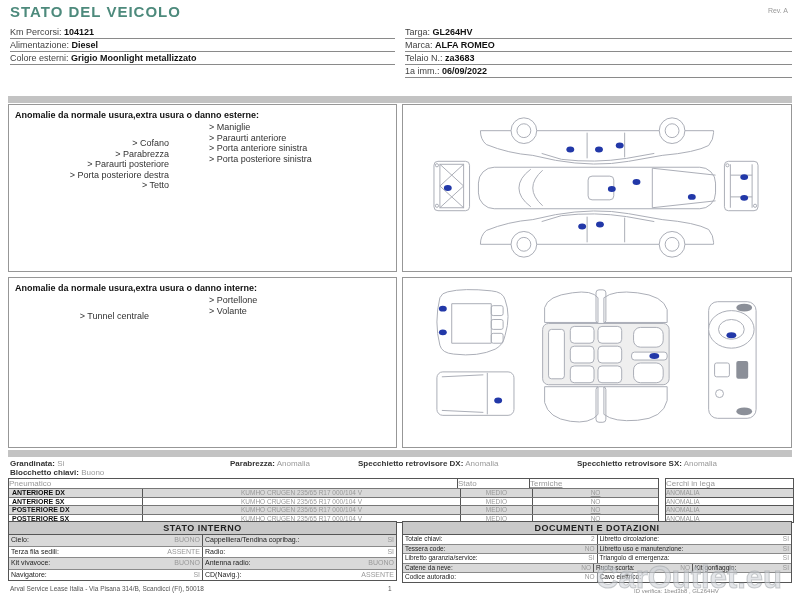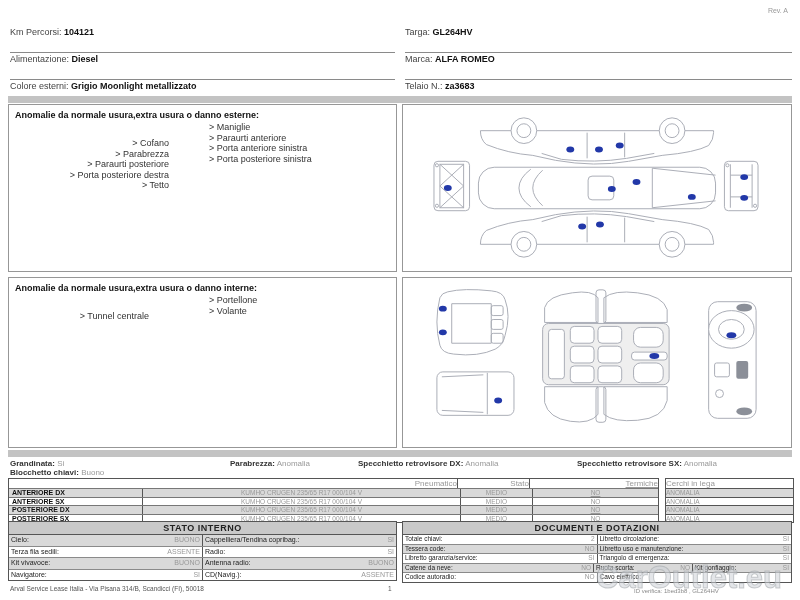--- a/index.html
+++ b/index.html
@@ -5,21 +5,21 @@
   html,body{margin:0;padding:0;background:#fff;}
   .sheet{position:relative;width:800px;height:600px;background:#fff;overflow:hidden;
          font-family:"Liberation Sans", sans-serif;color:#222;}
   
   .title{position:absolute;left:10px;top:3px;font-size:15px;font-weight:bold;
          color:#4d8a7c;letter-spacing:1px;}
   .rev{position:absolute;right:12px;top:7px;font-size:7px;color:#999;}
   .info{position:absolute;top:26px;font-size:9px;}
   .info-left{left:10px;width:385px;}
   .info-right{left:405px;width:387px;}
-  .irow{border-bottom:1px solid #8a8a8a;padding:1px 0 15px 0;min-height:9px;line-height:10px;}
+  .irow{border-bottom:1px solid #8a8a8a;padding:1px 0 1px 0;min-height:9px;line-height:10px;}
   .il{color:#444;}
   .iv{font-weight:bold;color:#111;}
   
   .bar{position:absolute;left:8px;width:784px;height:7px;background:#c3c3c3;}
   
   .box{position:absolute;border:1px solid #979797;background:#fff;}
   #b1{left:8px;top:104px;width:387px;height:166px;}
   #b2{left:402px;top:104px;width:388px;height:166px;}
   #b3{left:8px;top:277px;width:387px;height:169px;}
   #b4{left:402px;top:277px;width:388px;height:169px;}
@@ -37,21 +37,21 @@
   .ptable{position:absolute;left:8px;top:478px;width:649px;border:1px solid #555;
           font-size:6.5px;background:#fff;}
   .prow{display:flex;height:7.5px;line-height:7.5px;border-top:1px solid #777;}
   .prow.ph{height:9px;line-height:9px;border-top:none;}
   .prow.g{background:#d9d9d9;}
   .pc{overflow:hidden;white-space:nowrap;}
   .pc-pos{width:130px;font-weight:bold;color:#111;padding-left:3px;font-size:7px;}
   .pc-desc{width:317px;text-align:center;color:#999;border-left:1px solid #555;}
   .pc-stato{width:71px;text-align:center;color:#999;border-left:1px solid #555;}
   .pc-term{flex:1;text-align:center;color:#999;border-left:1px solid #555;text-decoration:underline;}
-  .pc-head{color:#999;font-size:8px;text-align:right;}
+  .pc-head{color:#999;font-size:8px;text-align:left;}
   .pc-span2{width:448px;}
   .ctable{position:absolute;left:665px;top:478px;width:127px;border:1px solid #555;
           font-size:6.5px;background:#fff;}
   .crow{height:7.5px;line-height:7.5px;text-align:left;color:#999;border-top:1px solid #555;}
   .crow.ch{height:9px;line-height:9px;font-size:8px;border-top:none;}
   .crow.g{background:#d9d9d9;}
   
   .stable{position:absolute;top:521px;border:1px solid #555;background:#fff;}
   #stato-interno{left:8px;width:387px;}
   #documenti{left:402px;width:388px;}
@@ -80,20 +80,21 @@
   .lnf{stroke:#aaadb6;fill:#fff;stroke-width:1;}
   .lng{stroke:#aaadb6;fill:#efefef;stroke-width:1;}
   .dk{fill:#8b8f98;stroke:none;}
   .dot{fill:#2238a8;stroke:none;}
 </style>
 </head>
 <body>
 
 <div class="sheet">
 
+  <div class="title">STATO DEL VEICOLO</div>
   <div class="rev">Rev. A</div>
 
   <div class="info info-left">
     <div class="irow"><span class="il">Km Percorsi:</span> <span class="iv">104121</span></div>
     <div class="irow"><span class="il">Alimentazione:</span> <span class="iv">Diesel</span></div>
     <div class="irow"><span class="il">Colore esterni:</span> <span class="iv">Grigio Moonlight metallizzato</span></div>
   </div>
   <div class="info info-right">
     <div class="irow"><span class="il">Targa:</span> <span class="iv">GL264HV</span></div>
     <div class="irow"><span class="il">Marca:</span> <span class="iv">ALFA ROMEO</span></div>

